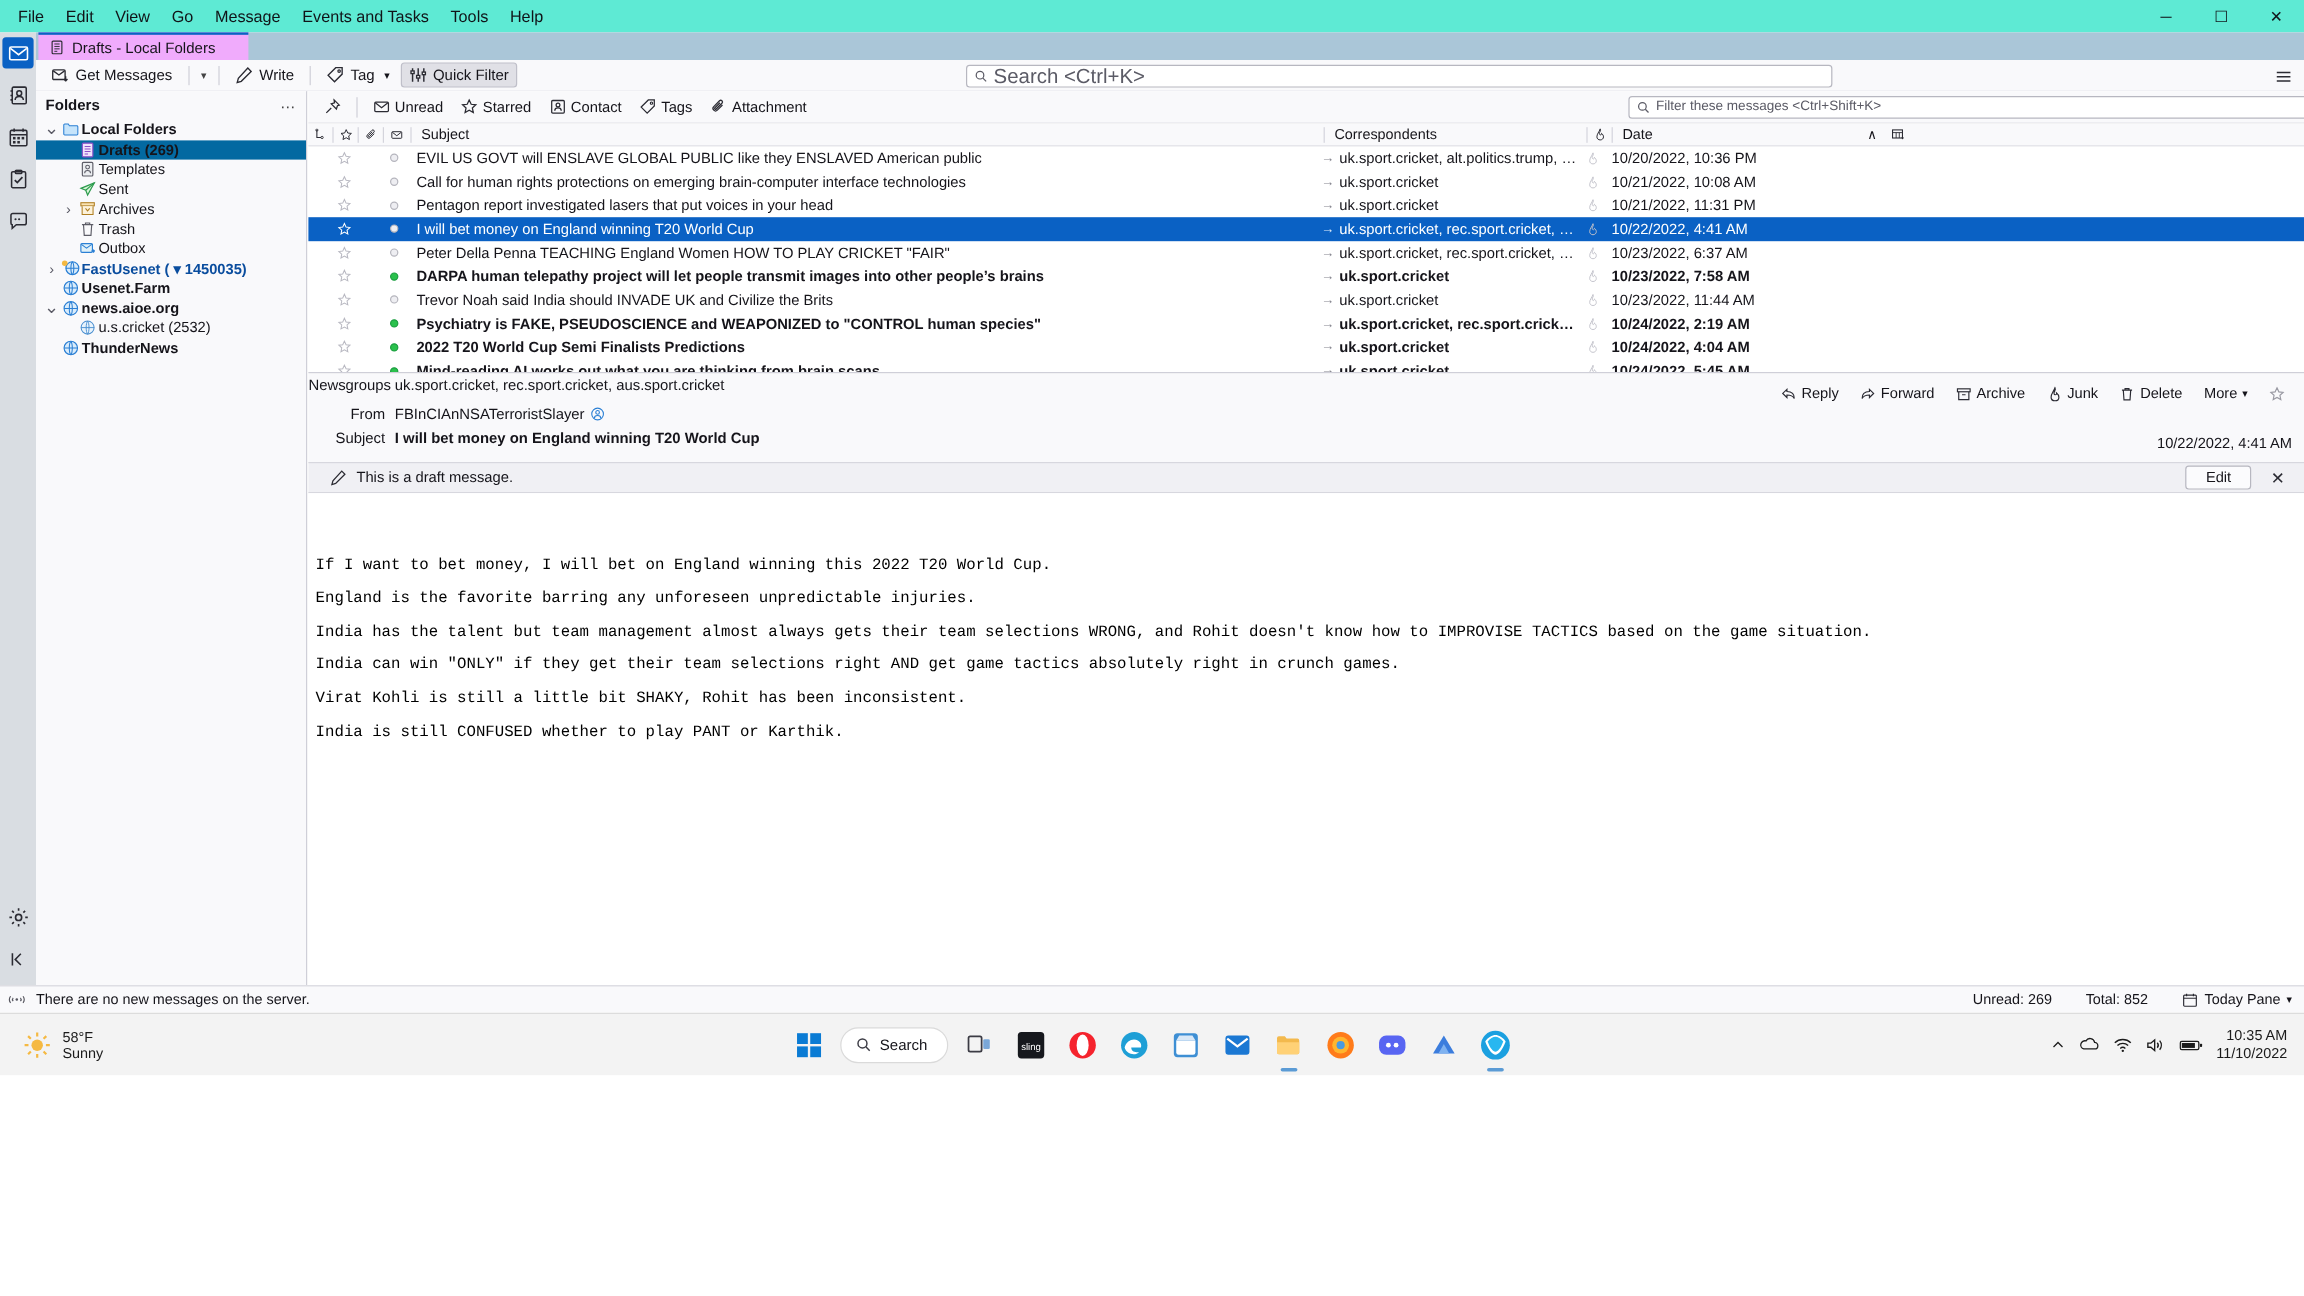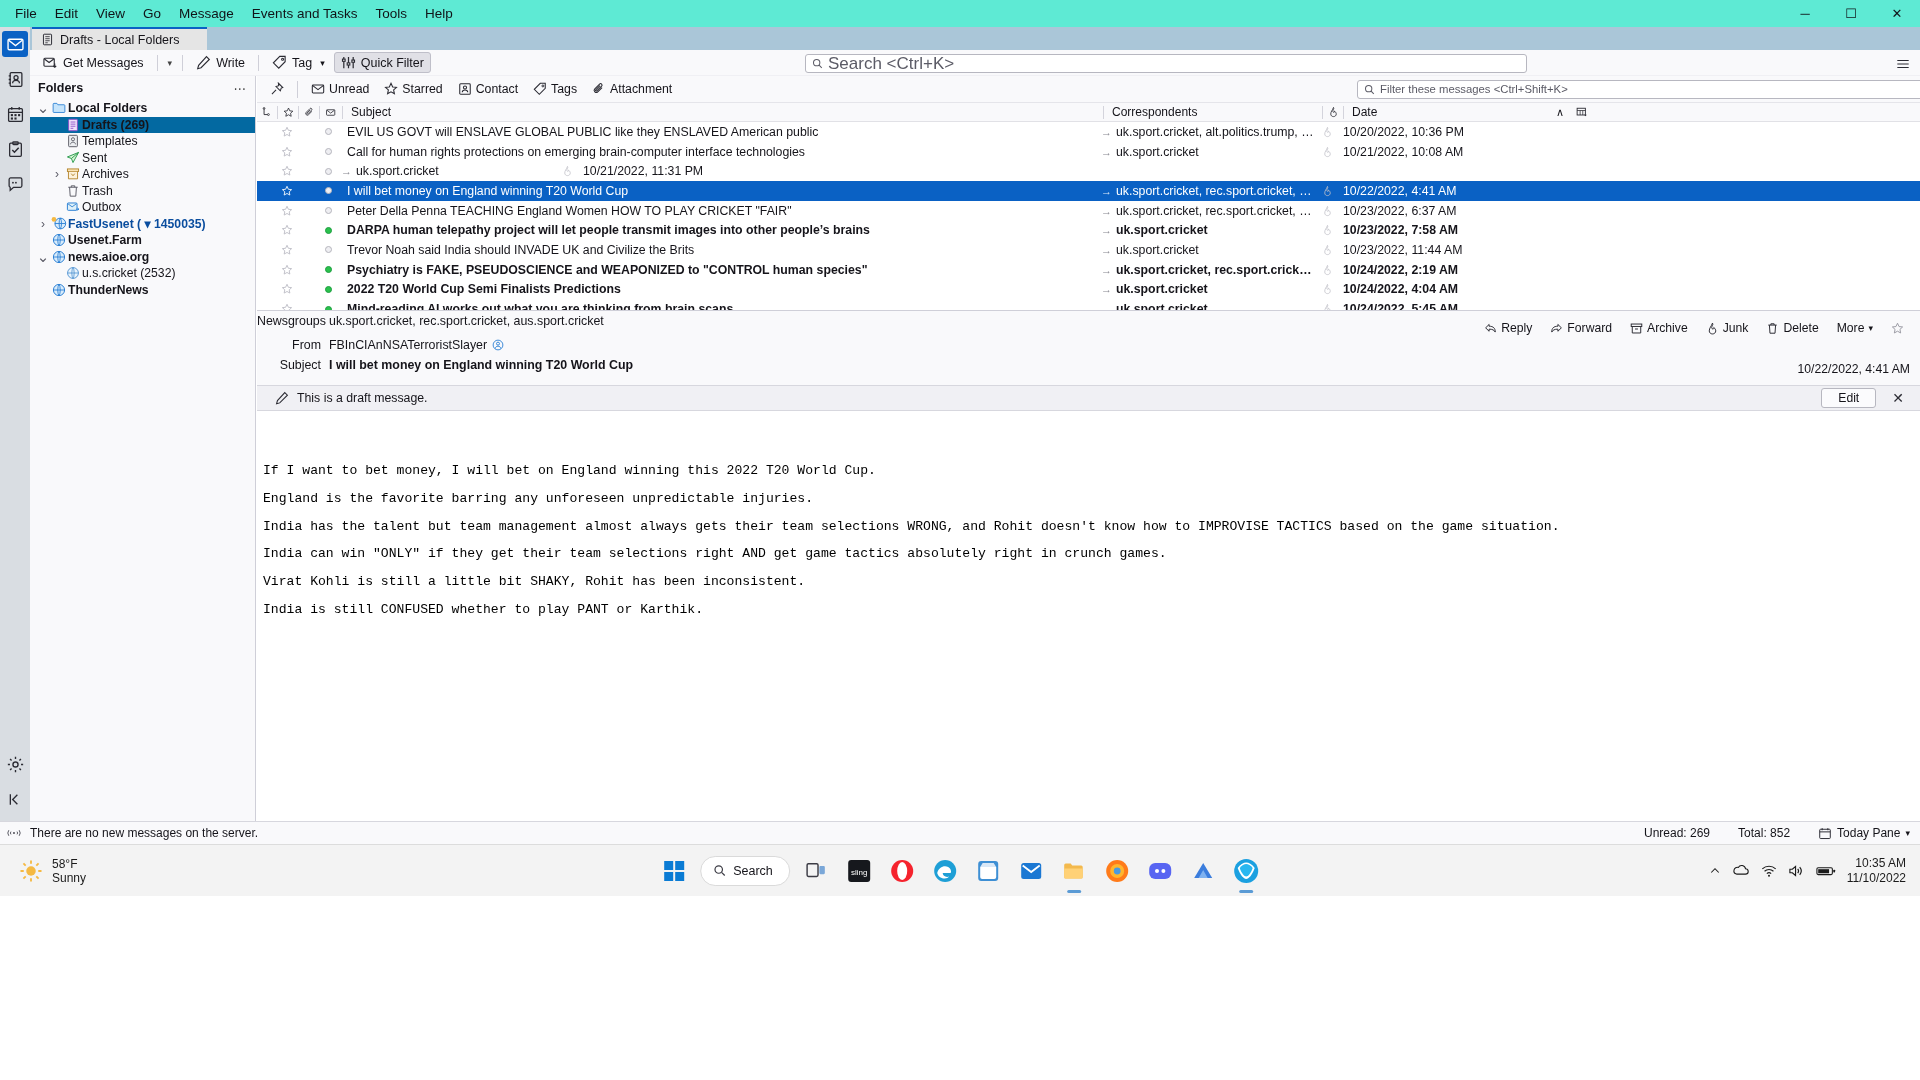--- a/index.html
+++ b/index.html
@@ -44,21 +44,21 @@
   .rail-btn.active { background: #0a61c4; }
   .rail-spacer { flex: 1; }
 
   
   .tabstrip {
     position: absolute; top: 27px; left: 30px; width: 1890px; height: 23px;
     background: #aac6d8;
   }
   .tab {
     position: absolute; left: 2px; top: 0px; height: 23px; min-width: 175px;
-    background: #e5e5e5;
+    background: #f0abfc;
     border-top: 2px solid #0a61c4;
     display: flex; align-items: center; padding: 0 10px 0 9px; gap: 6px;
     font-size: 12.5px;
   }
 
   
   .toolbar {
     position: absolute; top: 50px; left: 30px; width: 1890px; height: 26px;
     background: #f9f9fb;
     display: flex; align-items: center; padding: 0 6px; gap: 2px;
@@ -677,20 +677,23 @@
           <div class="cell col-thread center"></div>
           <div class="cell col-star center star-glyph">
             <svg width="12" height="12" viewBox="0 0 16 16">
               <path d="M8 1.7l1.85 4 4.3.5-3.2 2.9.85 4.3L8 11.3 4.2 13.4l.85-4.3-3.2-2.9 4.3-.5z" fill="none" stroke="currentColor" stroke-width="1.15"></path>
             </svg>
           </div>
           <div class="cell col-attach center"></div>
           <div class="cell col-unread center">
             <span class="dot"></span>
           </div>
+          <div class="cell col-subject subject">
+            <span class="ctext">Pentagon report investigated lasers that put voices in your head</span>
+          </div>
           <div class="cell col-corr corr">
             <span class="arrow-out">→</span>
             <span class="ctext">uk.sport.cricket</span>
           </div>
           <div class="cell col-spam center spam-glyph">
             <svg width="11" height="12" viewBox="0 0 16 16">
               <path d="M8 1.3c1.3 2.6-1 3.5-1 5.6 0 1 .6 1.7 1.4 1.7 1 0 1.4-.8 1.2-1.9 1.6 1.3 2.4 2.9 2.4 4.3 0 2.2-1.8 3.7-4 3.7s-4-1.5-4-3.7C4 7.4 6.6 5.4 8 1.3z" fill="none" stroke="currentColor" stroke-width="1.15"></path>
             </svg>
           </div>
           <div class="cell col-date date">

